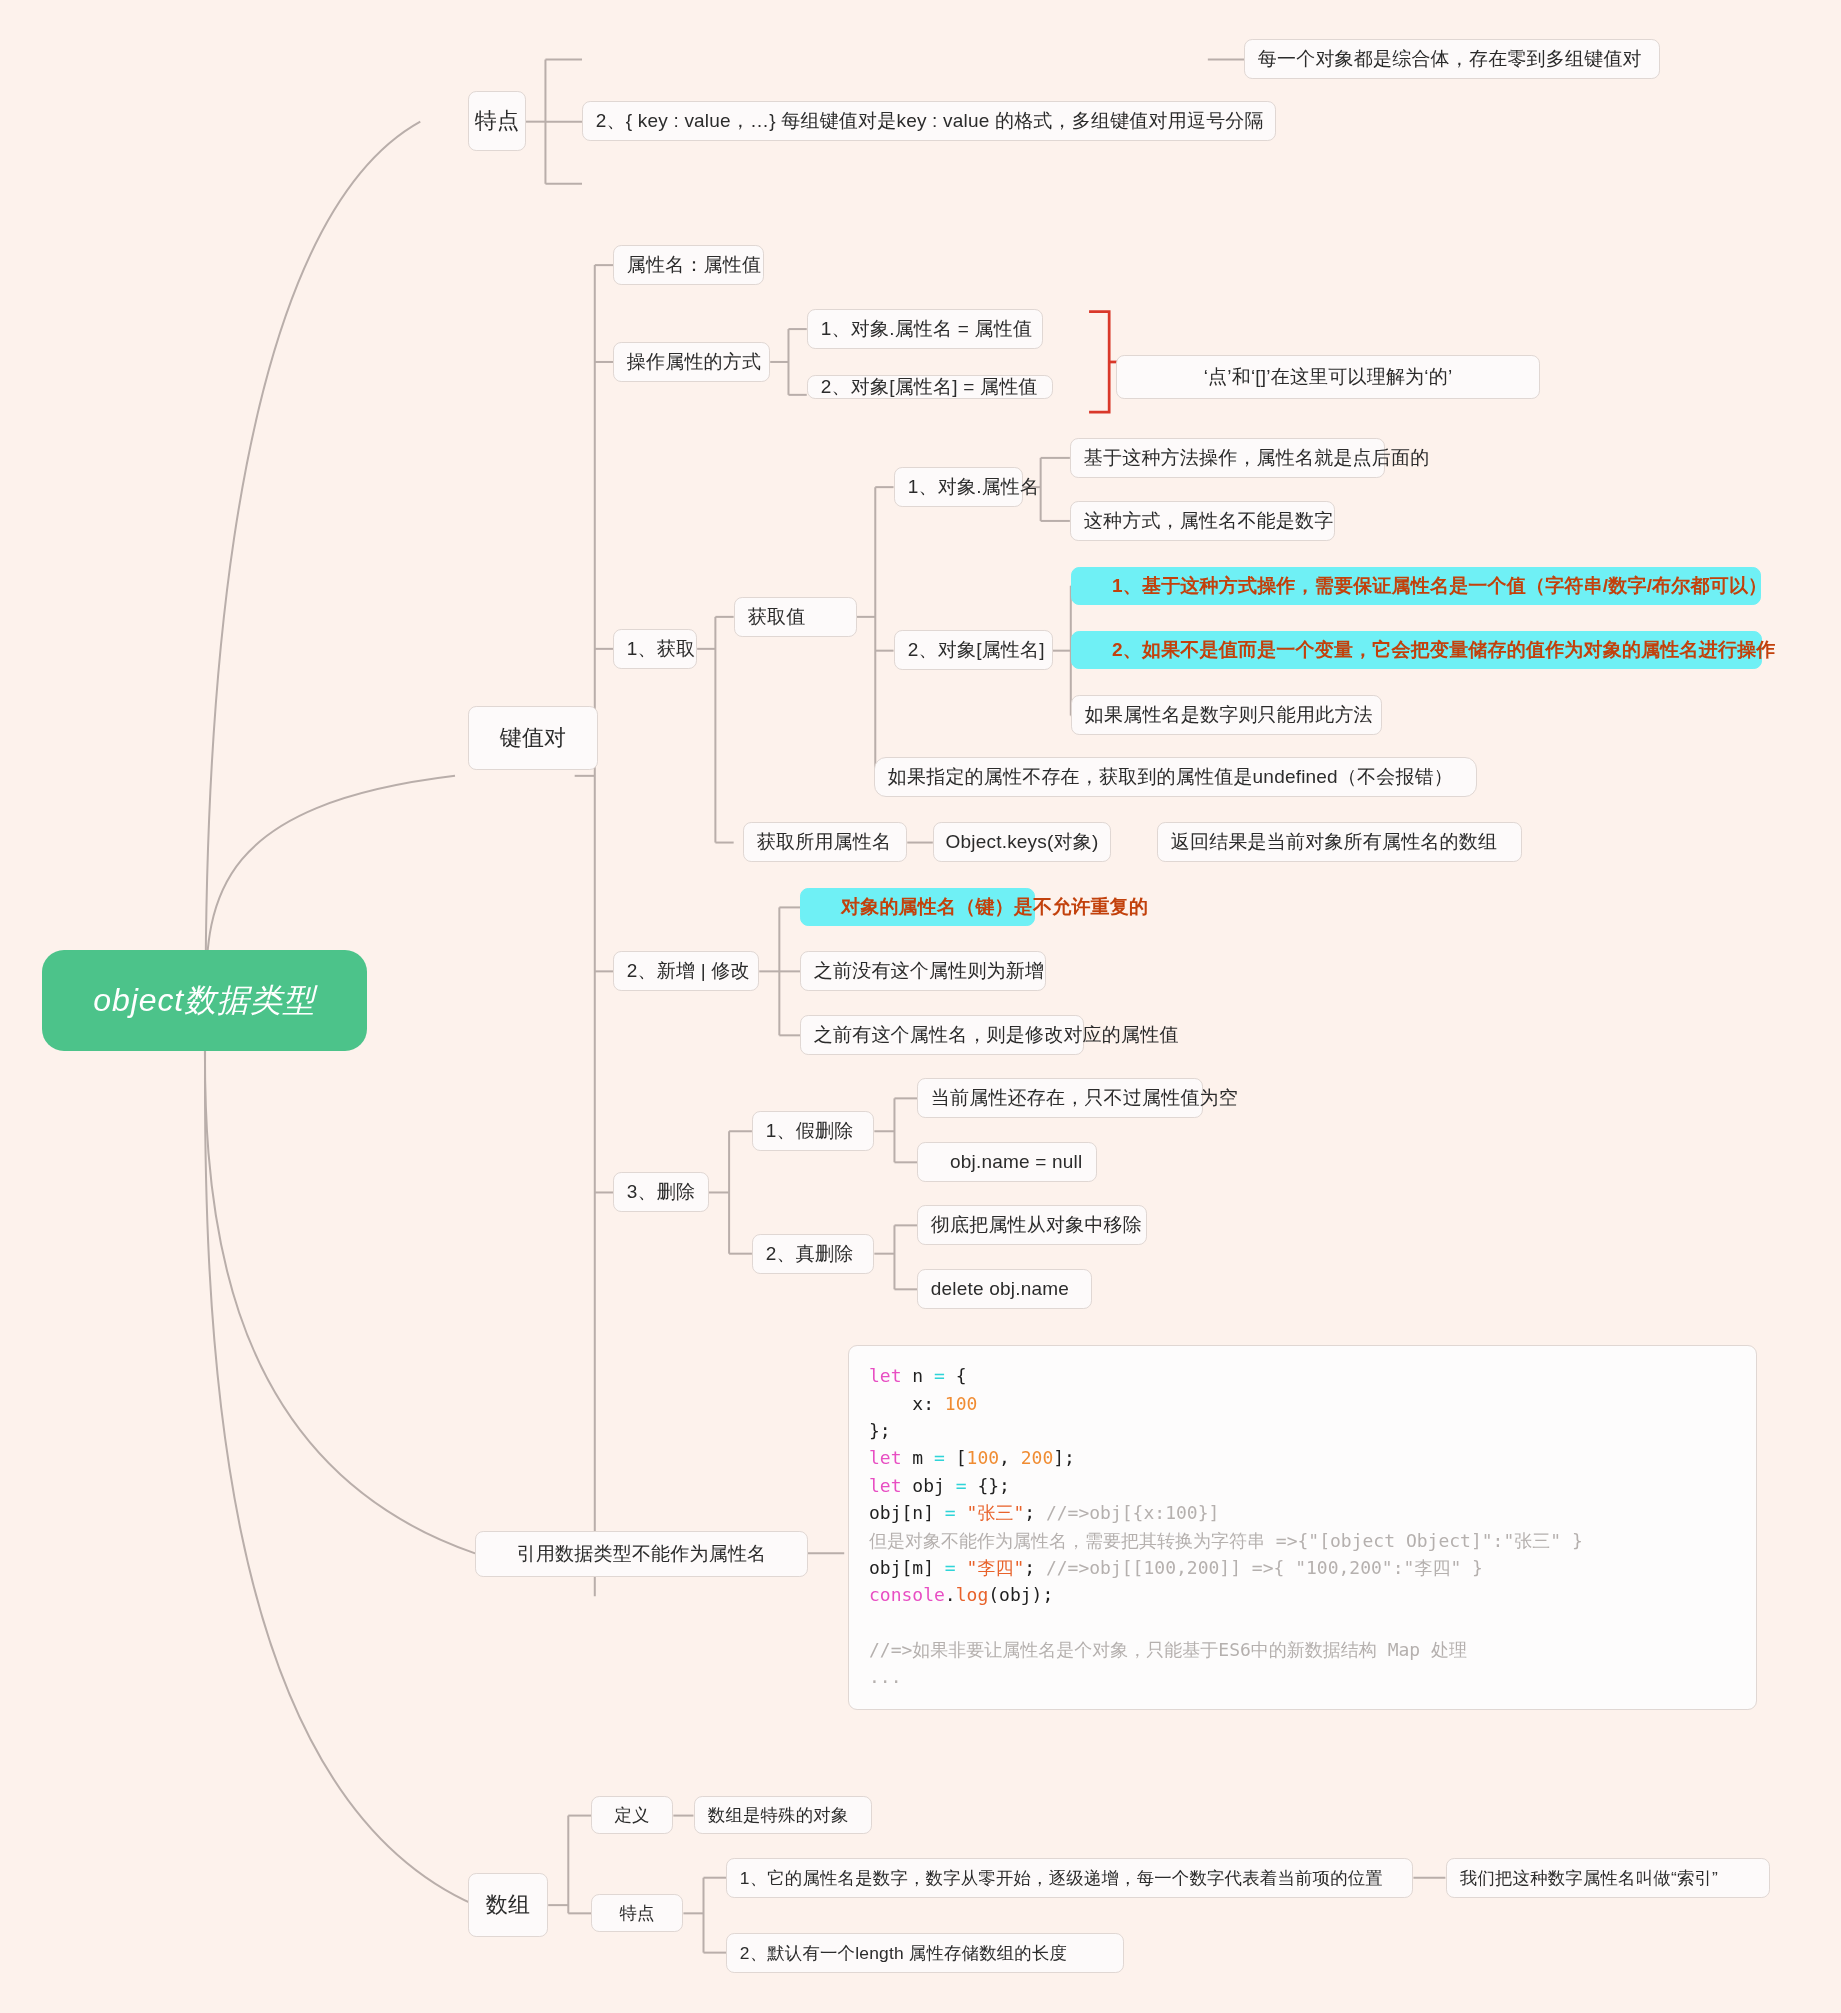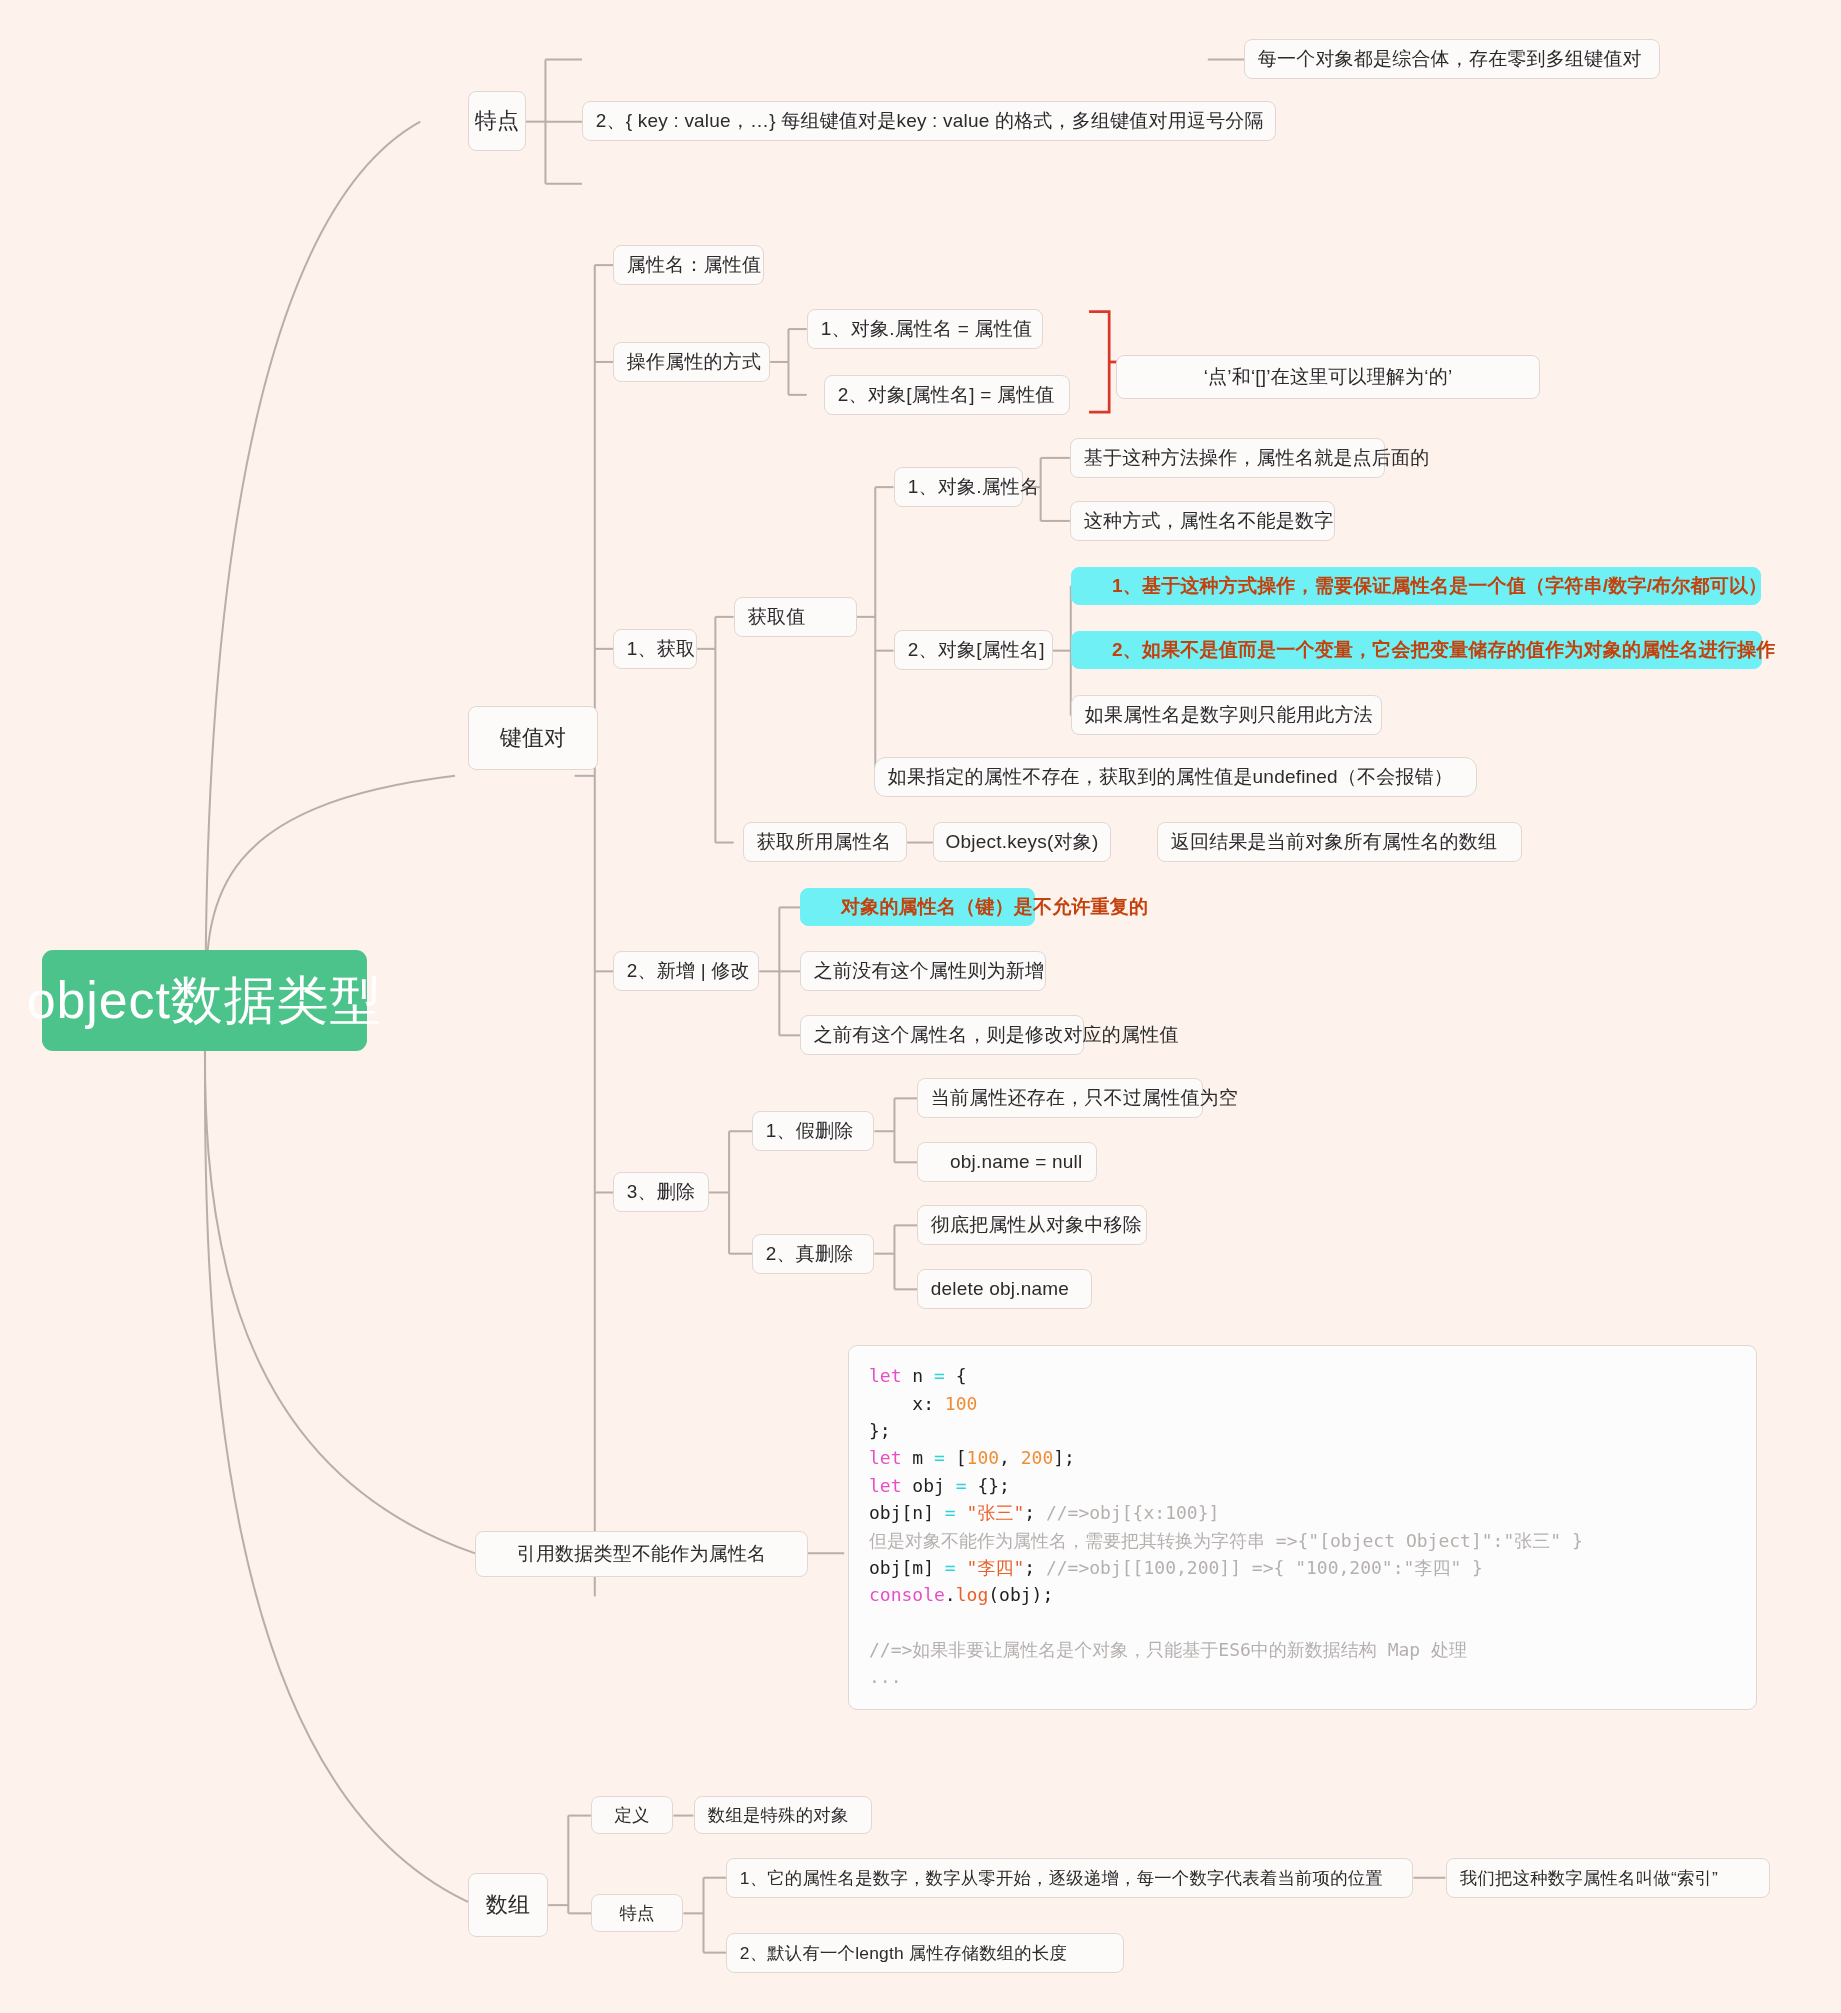--- a/index.html
+++ b/index.html
@@ -27,26 +27,27 @@
     letter-spacing:0.2px;
   }
   .node.sm{font-size:17.4px;}
   .node.lg{font-size:22px;}
 
   
   .root{
     position:absolute;
     background:#4cc38a;
     border:none;
-    border-radius:11px;
+    border-radius:22px;
     color:#ffffff;
-    font-size:52px;
+    font-size:32px;
     display:flex;align-items:center;justify-content:center;
     letter-spacing:0.9px;
     white-space:nowrap;
+    font-style:italic;
   }
 
   
   .node.hl{
     background:#6ff0f5;
     border-color:#6ff0f5;
     font-weight:bold;
     color:#c2410c;
     padding-left:40px;
   }
@@ -182,21 +183,21 @@
   <div class="node" style="left:582px;top:101px;width:694px;height:40px;">2、{ key : value，…} 每组键值对是key : value 的格式，多组键值对用逗号分隔</div>
 
 
   <div class="node lg" style="left:468px;top:706px;width:130px;height:64px;justify-content:center;text-align:right;">键值对</div>
 
   <div class="node" style="left:613px;top:245px;width:151px;height:40px;">属性名：属性值</div>
 
   <div class="node" style="left:613px;top:342px;width:157px;height:40px;">操作属性的方式</div>
 
   <div class="node" style="left:807px;top:309px;width:236px;height:40px;">1、对象.属性名 = 属性值</div>
-  <div class="node" style="left:824px;top:375px;width:246px;height:40px;">2、对象[属性名] = 属性值</div>
+  <div class="node" style="left:807px;top:375px;width:246px;height:24px;">2、对象[属性名] = 属性值</div>
 
   <div class="node" style="left:1116px;top:355px;width:424px;height:44px;justify-content:center;">‘点’和‘[]’在这里可以理解为‘的’</div>
 
   <div class="node" style="left:613px;top:629px;width:84px;height:40px;">1、获取</div>
 
   <div class="node" style="left:734px;top:597px;width:123px;height:40px;">获取值</div>
 
   <div class="node" style="left:894px;top:467px;width:129px;height:40px;">1、对象.属性名</div>
   <div class="node" style="left:1070px;top:438px;width:315px;height:40px;">基于这种方法操作，属性名就是点后面的</div>
   <div class="node" style="left:1070px;top:501px;width:265px;height:40px;">这种方式，属性名不能是数字</div>

